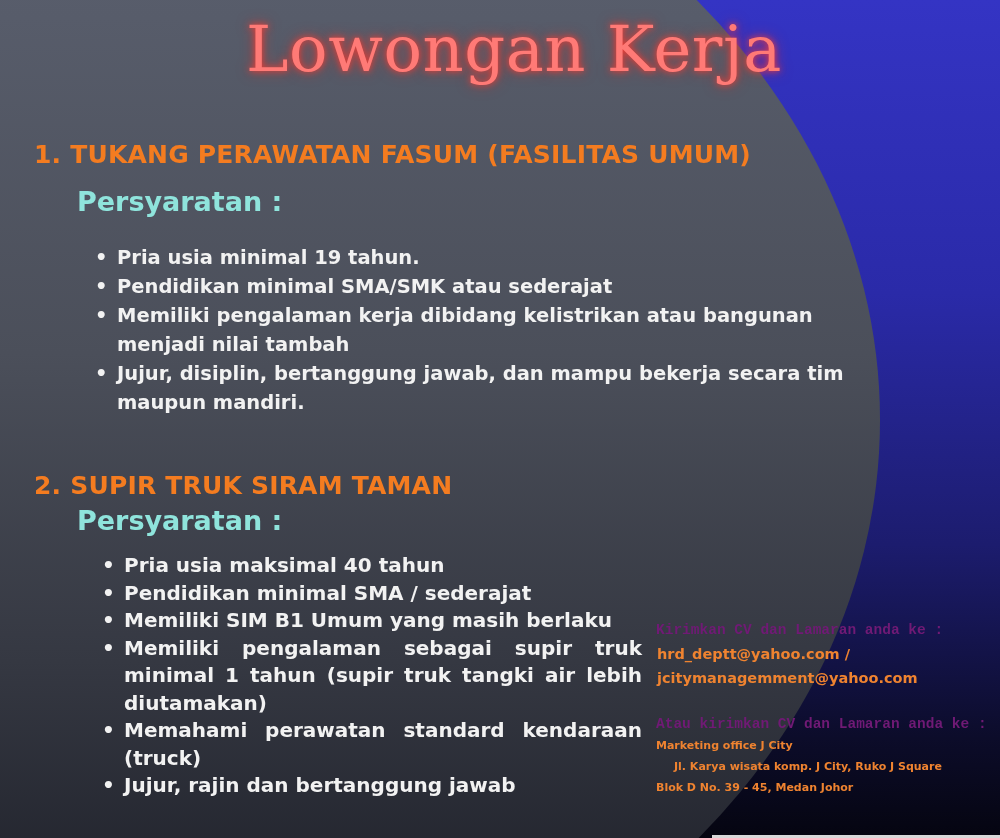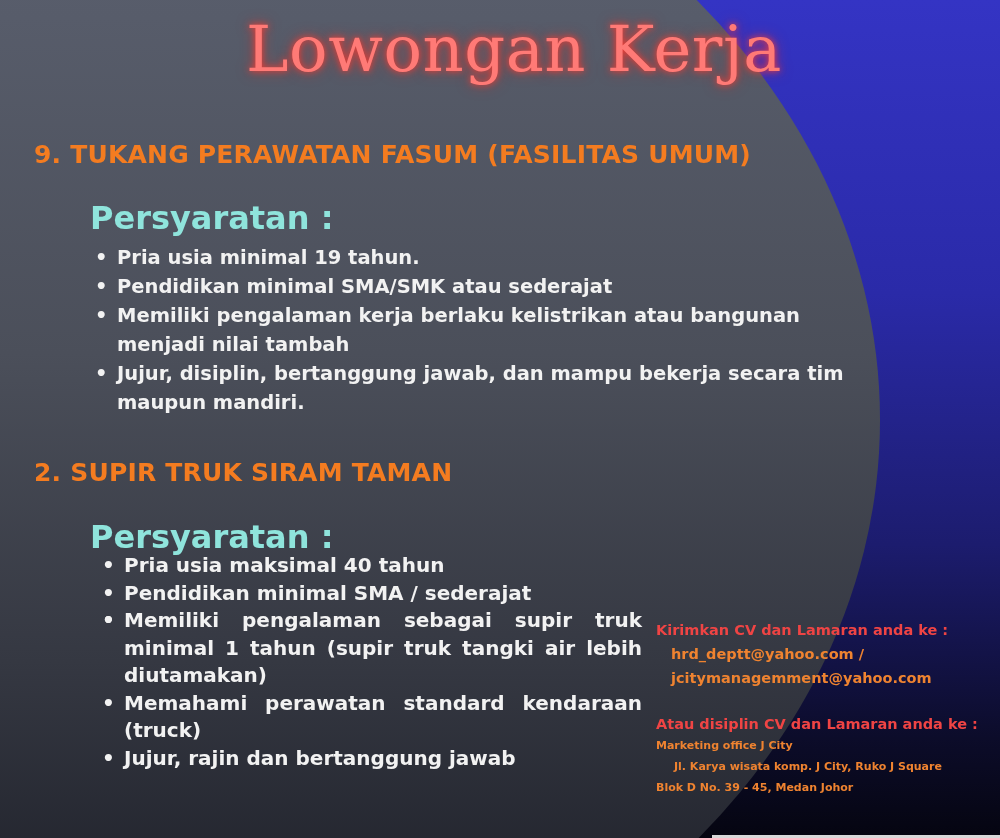--- a/index.html
+++ b/index.html
@@ -56,23 +56,23 @@
       color: #f47c20;
       letter-spacing: 0.2px;
       margin: 0;
       white-space: nowrap;
     }
     .req-label {
       position: absolute;
       left: 77px;
       font-family: "DejaVu Sans", sans-serif;
       font-weight: bold;
-      font-size: 32px;
+      font-size: 27px;
       color: #8fe4dc;
-      margin: 13px;
+      margin: 0;
     }
     .req-list {
       position: absolute;
       margin: 0;
       padding: 0;
       list-style: none;
       font-family: "DejaVu Sans", sans-serif;
       font-weight: bold;
       color: #f2f2f2;
     }
@@ -105,91 +105,93 @@
     }
     .contact {
       position: absolute;
       left: 656px;
       font-family: "DejaVu Sans", sans-serif;
       font-weight: bold;
       margin: 0;
       white-space: nowrap;
     }
     .contact-pink {
-      color: #ef4444;
+      color: #701a75;
       font-size: 14.5px;
+      font-family: Liberation Mono, monospace;
     }
     .contact-orange {
       color: #ef8330;
     }
     .email-line {
       font-size: 14.5px;
-      left: 671px;
+      left: 657px;
     }
     .addr-line {
       font-size: 11px;
     }
   </style>
 </head>
 <body>
 
 <div class="bg-ellipse"></div>
 <div class="bottom-line"></div>
 
 <h1 class="title">Lowongan Kerja</h1>
 
-<h2 class="job-heading" style="top:140px;">9. TUKANG PERAWATAN FASUM (FASILITAS UMUM)</h2>
+<h2 class="job-heading" style="top:140px;">1. TUKANG PERAWATAN FASUM (FASILITAS UMUM)</h2>
 <h3 class="req-label" style="top:186px;">Persyaratan :</h3>
 <ul class="req-list list1">
   <li>
     <span class="bullet">•</span>
     <span>Pria usia minimal 19 tahun.</span>
   </li>
   <li>
     <span class="bullet">•</span>
     <span>Pendidikan minimal SMA/SMK atau sederajat</span>
   </li>
   <li style="padding-right:60px;">
     <span class="bullet">•</span>
-    <span>Memiliki pengalaman kerja berlaku kelistrikan atau bangunan menjadi nilai tambah</span>
+    <span>Memiliki pengalaman kerja dibidang kelistrikan atau bangunan menjadi nilai tambah</span>
   </li>
   <li>
     <span class="bullet">•</span>
     <span>Jujur, disiplin, bertanggung jawab, dan mampu bekerja secara tim maupun mandiri.</span>
   </li>
 </ul>
 
-<h2 class="job-heading" style="top:458px;text-align:center;">2. SUPIR TRUK SIRAM TAMAN</h2>
+<h2 class="job-heading" style="top:471px;text-align:center;">2. SUPIR TRUK SIRAM TAMAN</h2>
 <h3 class="req-label" style="top:505px;">Persyaratan :</h3>
 <ul class="req-list list2">
   <li>
     <span class="bullet">•</span>
     <span>Pria usia maksimal 40 tahun</span>
   </li>
   <li>
     <span class="bullet">•</span>
     <span>Pendidikan minimal SMA / sederajat</span>
   </li>
   <li>
     <span class="bullet">•</span>
+    <span>Memiliki SIM B1 Umum yang masih berlaku</span>
   </li>
   <li class="justify">
     <span class="bullet">•</span>
     <span>Memiliki pengalaman sebagai supir truk minimal 1 tahun (supir truk tangki air lebih diutamakan)</span>
   </li>
   <li class="justify">
     <span class="bullet">•</span>
     <span>Memahami perawatan standard kendaraan (truck)</span>
   </li>
   <li>
     <span class="bullet">•</span>
     <span>Jujur, rajin dan bertanggung jawab</span>
   </li>
 </ul>
 
 <p class="contact contact-pink" style="top:622px;">Kirimkan CV dan Lamaran anda ke :</p>
 <p class="contact contact-orange email-line" style="top:646px;">hrd_deptt@yahoo.com /</p>
 <p class="contact contact-orange email-line" style="top:670px;">jcitymanagemment@yahoo.com</p>
 
-<p class="contact contact-pink" style="top:716px;">Atau disiplin CV dan Lamaran anda ke :</p>
+<p class="contact contact-pink" style="top:716px;">Atau kirimkan CV dan Lamaran anda ke :</p>
 <p class="contact contact-orange addr-line" style="top:739px;">Marketing office J City</p>
 <p class="contact contact-orange addr-line" style="top:760px;margin-left:18px;">Jl. Karya wisata komp. J City, Ruko J Square</p>
 <p class="contact contact-orange addr-line" style="top:781px;text-align:center;">Blok D No. 39 - 45, Medan Johor</p>
 
 </body></html>

